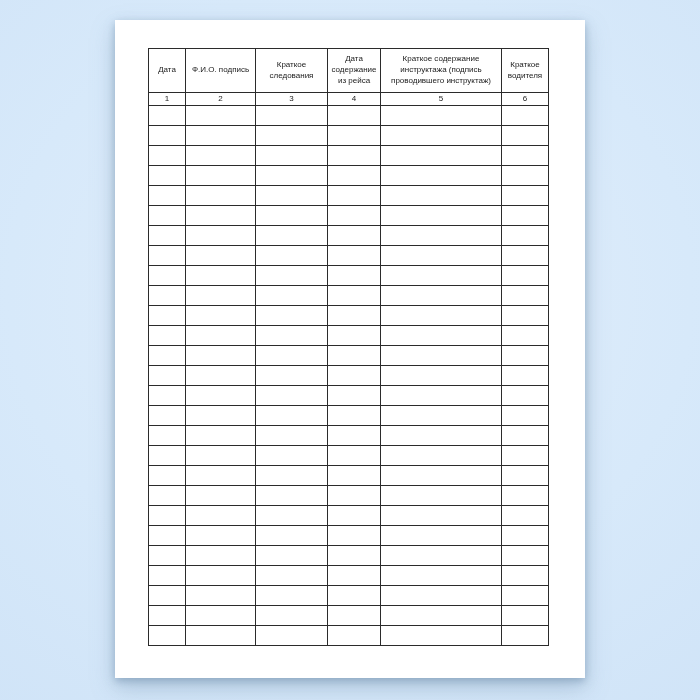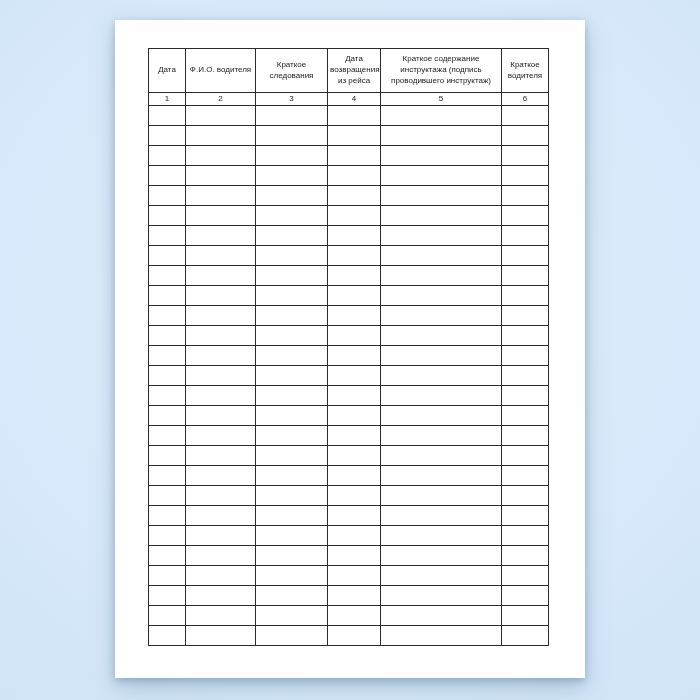--- a/index.html
+++ b/index.html
@@ -68,23 +68,23 @@
       <col style="width:37px">
       <col style="width:70px">
       <col style="width:72px">
       <col style="width:53px">
       <col style="width:121px">
       <col style="width:47px">
     </colgroup>
     <thead>
       <tr class="header-row">
         <th>Дата</th>
-        <th>Ф.И.О. водителя</th>
+        <th>Ф.И.О. подпись</th>
         <th>Краткое следования</th>
-        <th>Дата возвращения из рейса</th>
+        <th>Дата содержание из рейса</th>
         <th>Краткое содержание инструктажа (подпись проводившего инструктаж)</th>
         <th>Краткое водителя</th>
       </tr>
       <tr class="number-row">
         <td>1</td>
         <td>2</td>
         <td>3</td>
         <td>4</td>
         <td>5</td>
         <td>6</td>

